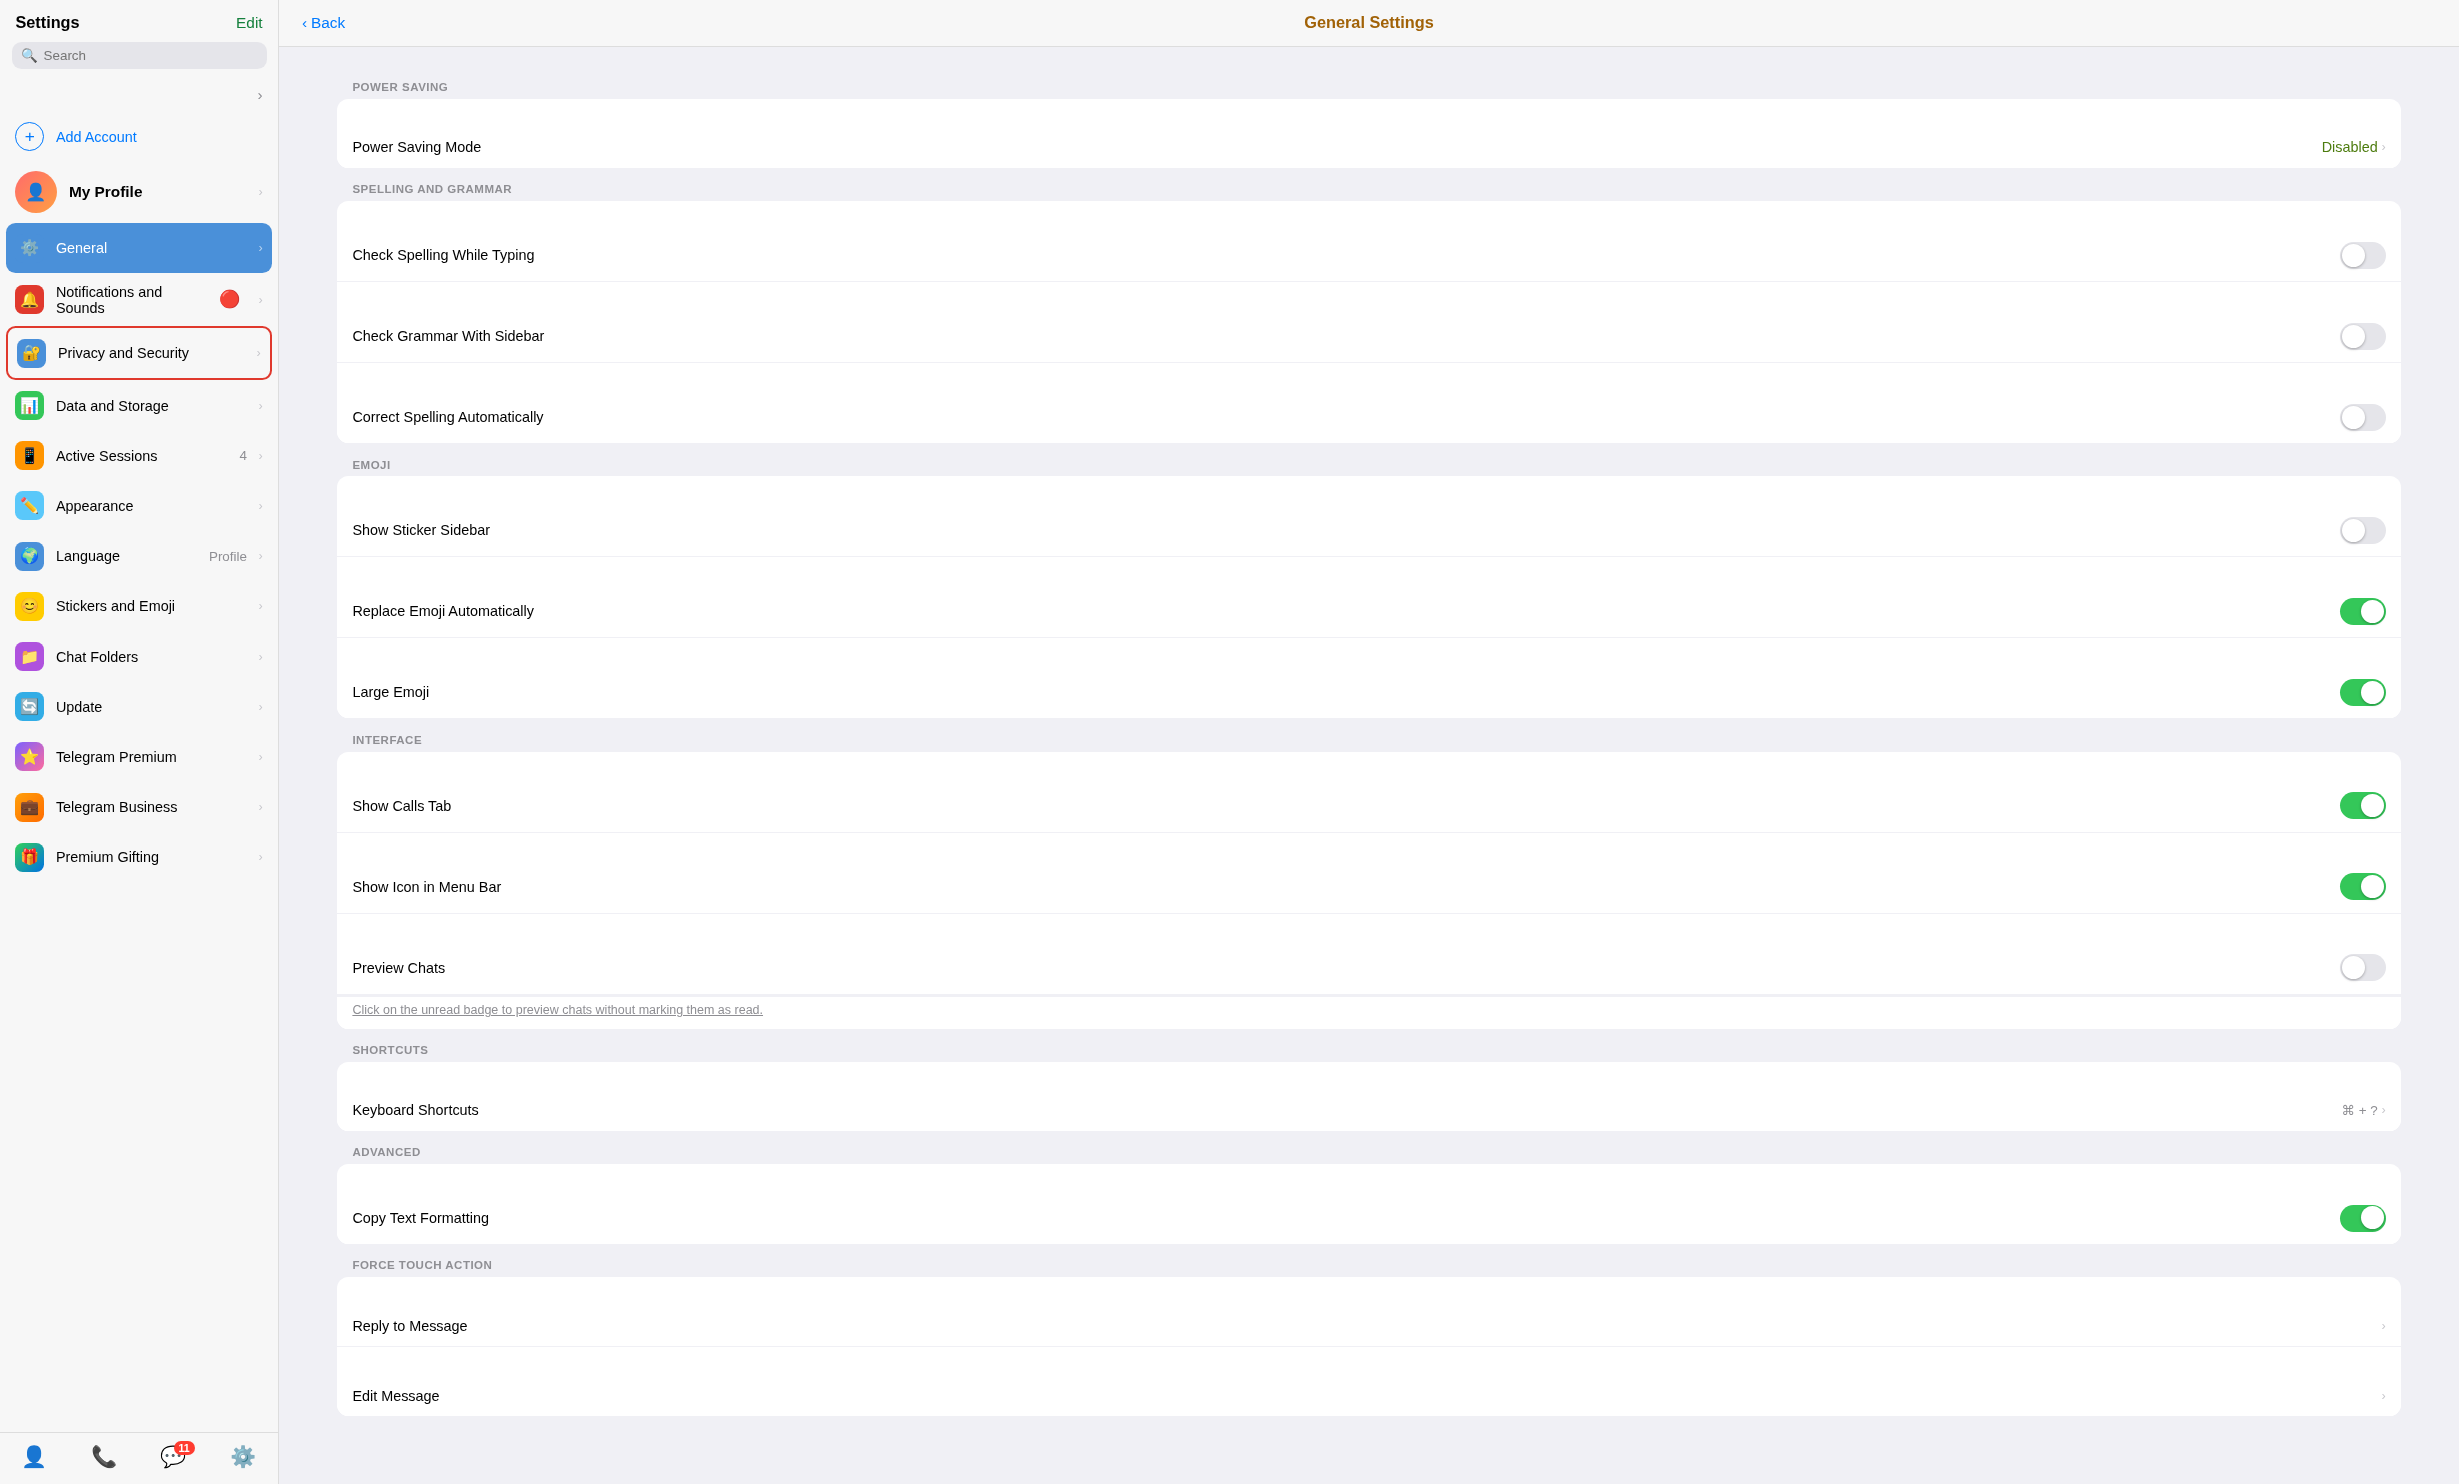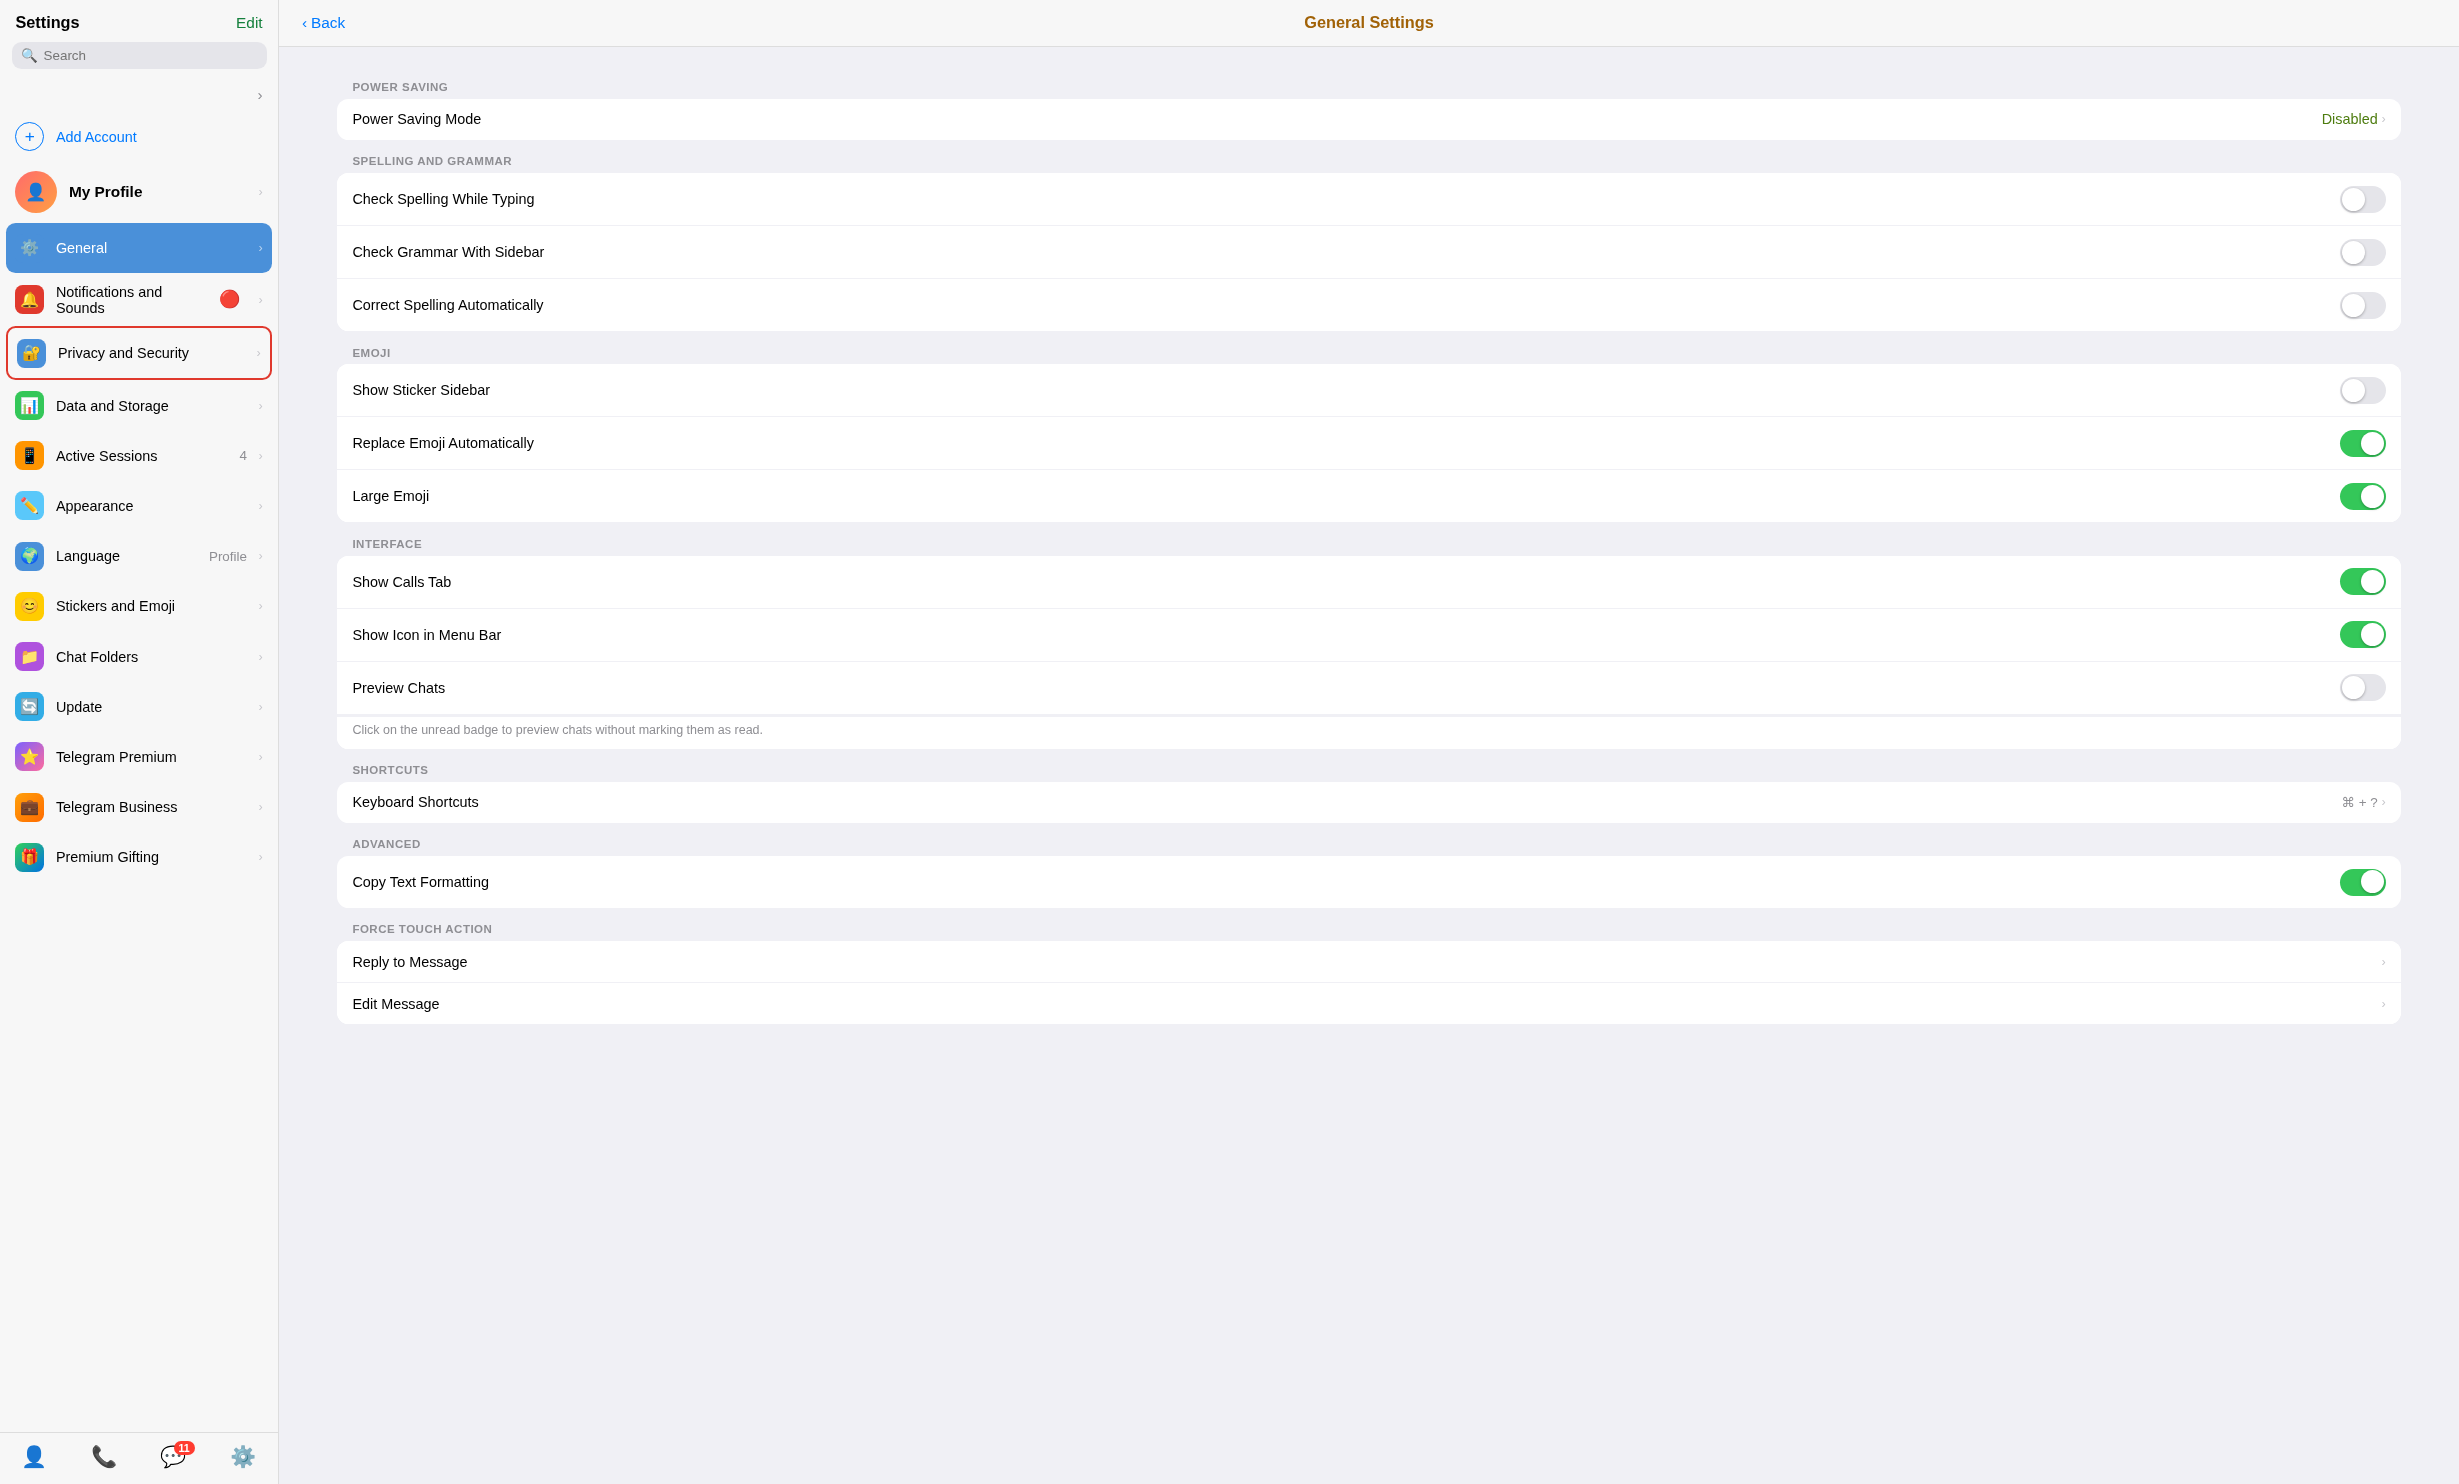--- a/index.html
+++ b/index.html
@@ -265,20 +265,21 @@
       overflow: hidden;
       margin-bottom: 3.8px;
     }
 
     .settings-row {
       display: flex;
       align-items: center;
       padding: 12.5px 15.4px;
       border-bottom: 1px solid #f0f0f5;
       background: #fff;
+      margin-top: 28px;
     }
 
     .settings-row:last-child {
       border-bottom: none;
     }
 
     .settings-row-label {
       flex: 1;
       font-size: 14.4px;
       color: #000;
@@ -294,20 +295,21 @@
       color: #c7c7cc;
       font-size: 12.5px;
     }
 
     .settings-row-hint {
       font-size: 12.5px;
       color: #8e8e93;
       padding: 5.8px 15.4px 11.5px;
       background: #fff;
       border-radius: 0 0 11.5px 11.5px;
+      text-decoration: underline;
     }
 
     
     .toggle {
       width: 46px;
       height: 27px;
       border-radius: 13.4px;
       position: relative;
       cursor: pointer;
       flex-shrink: 0;

